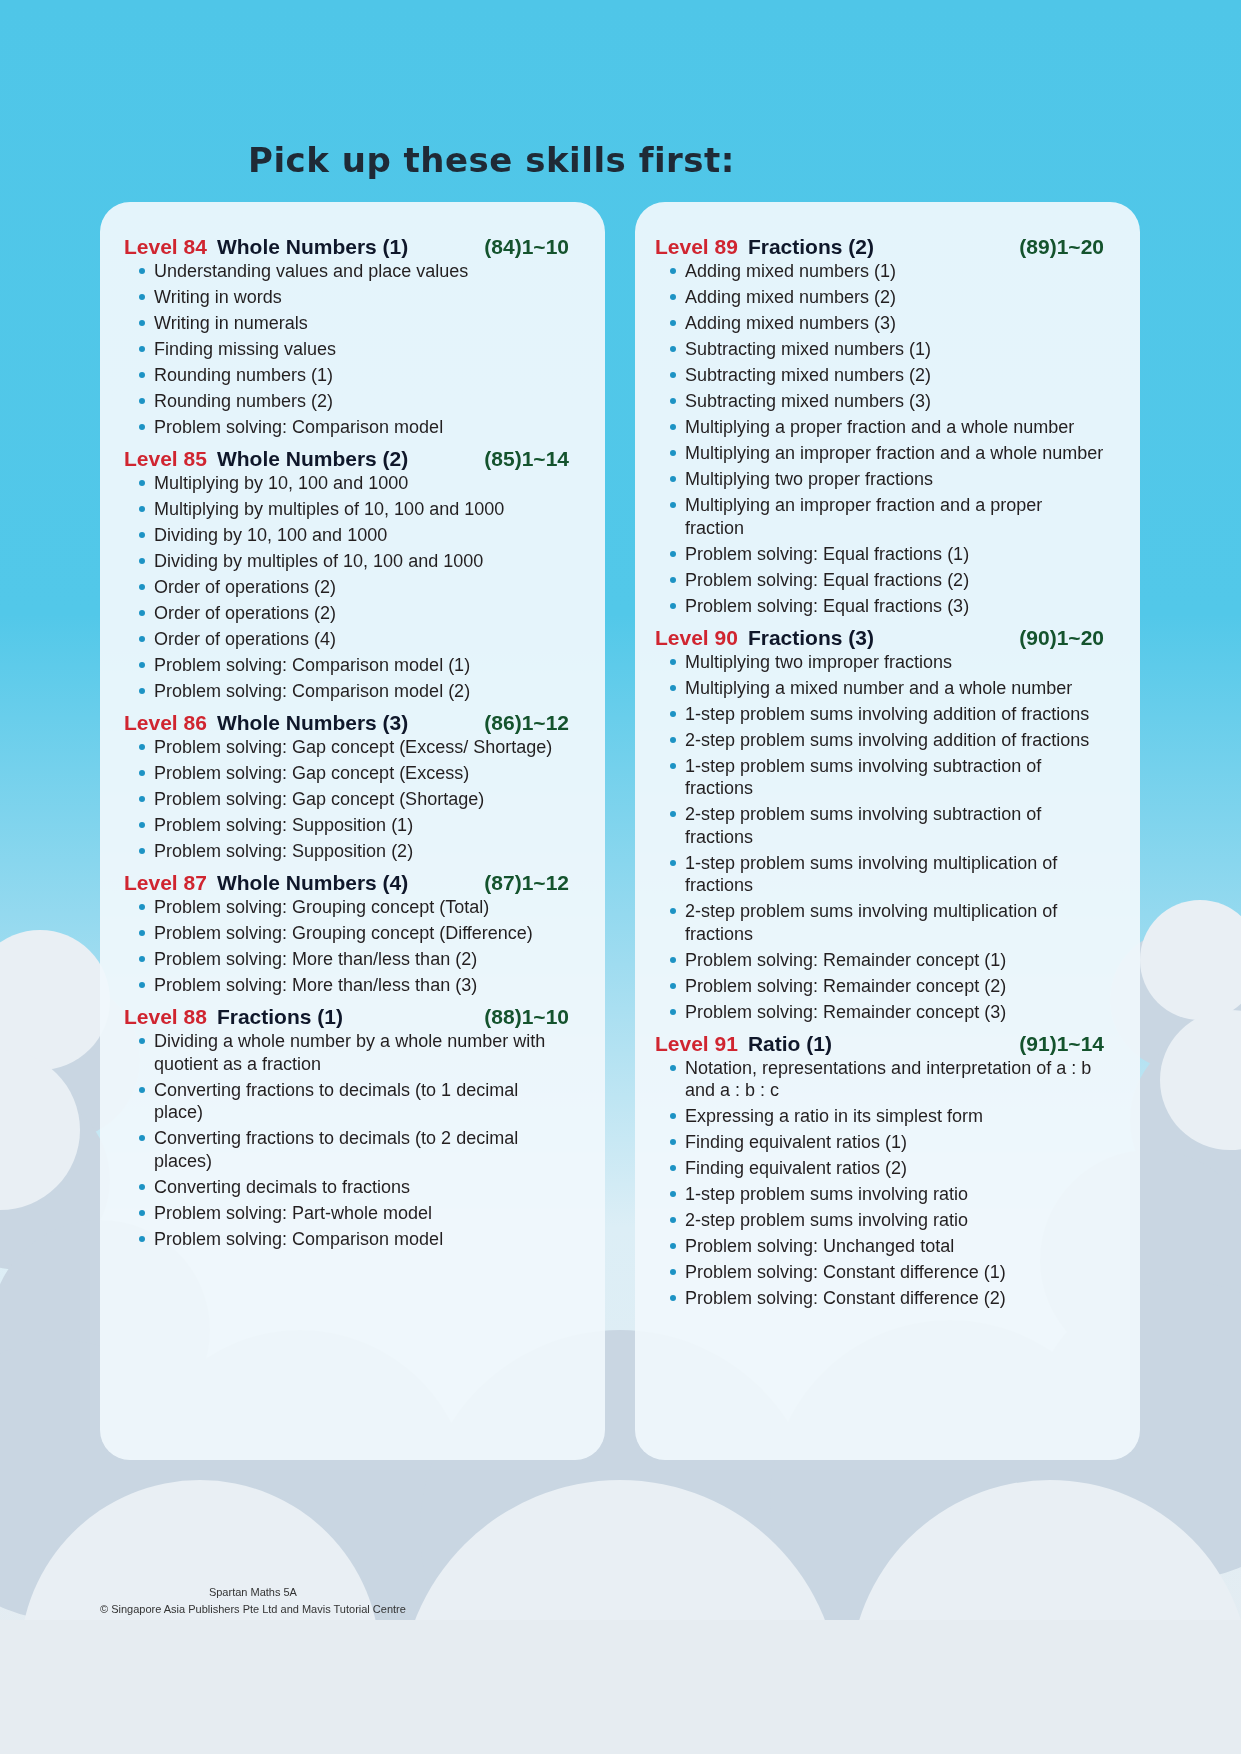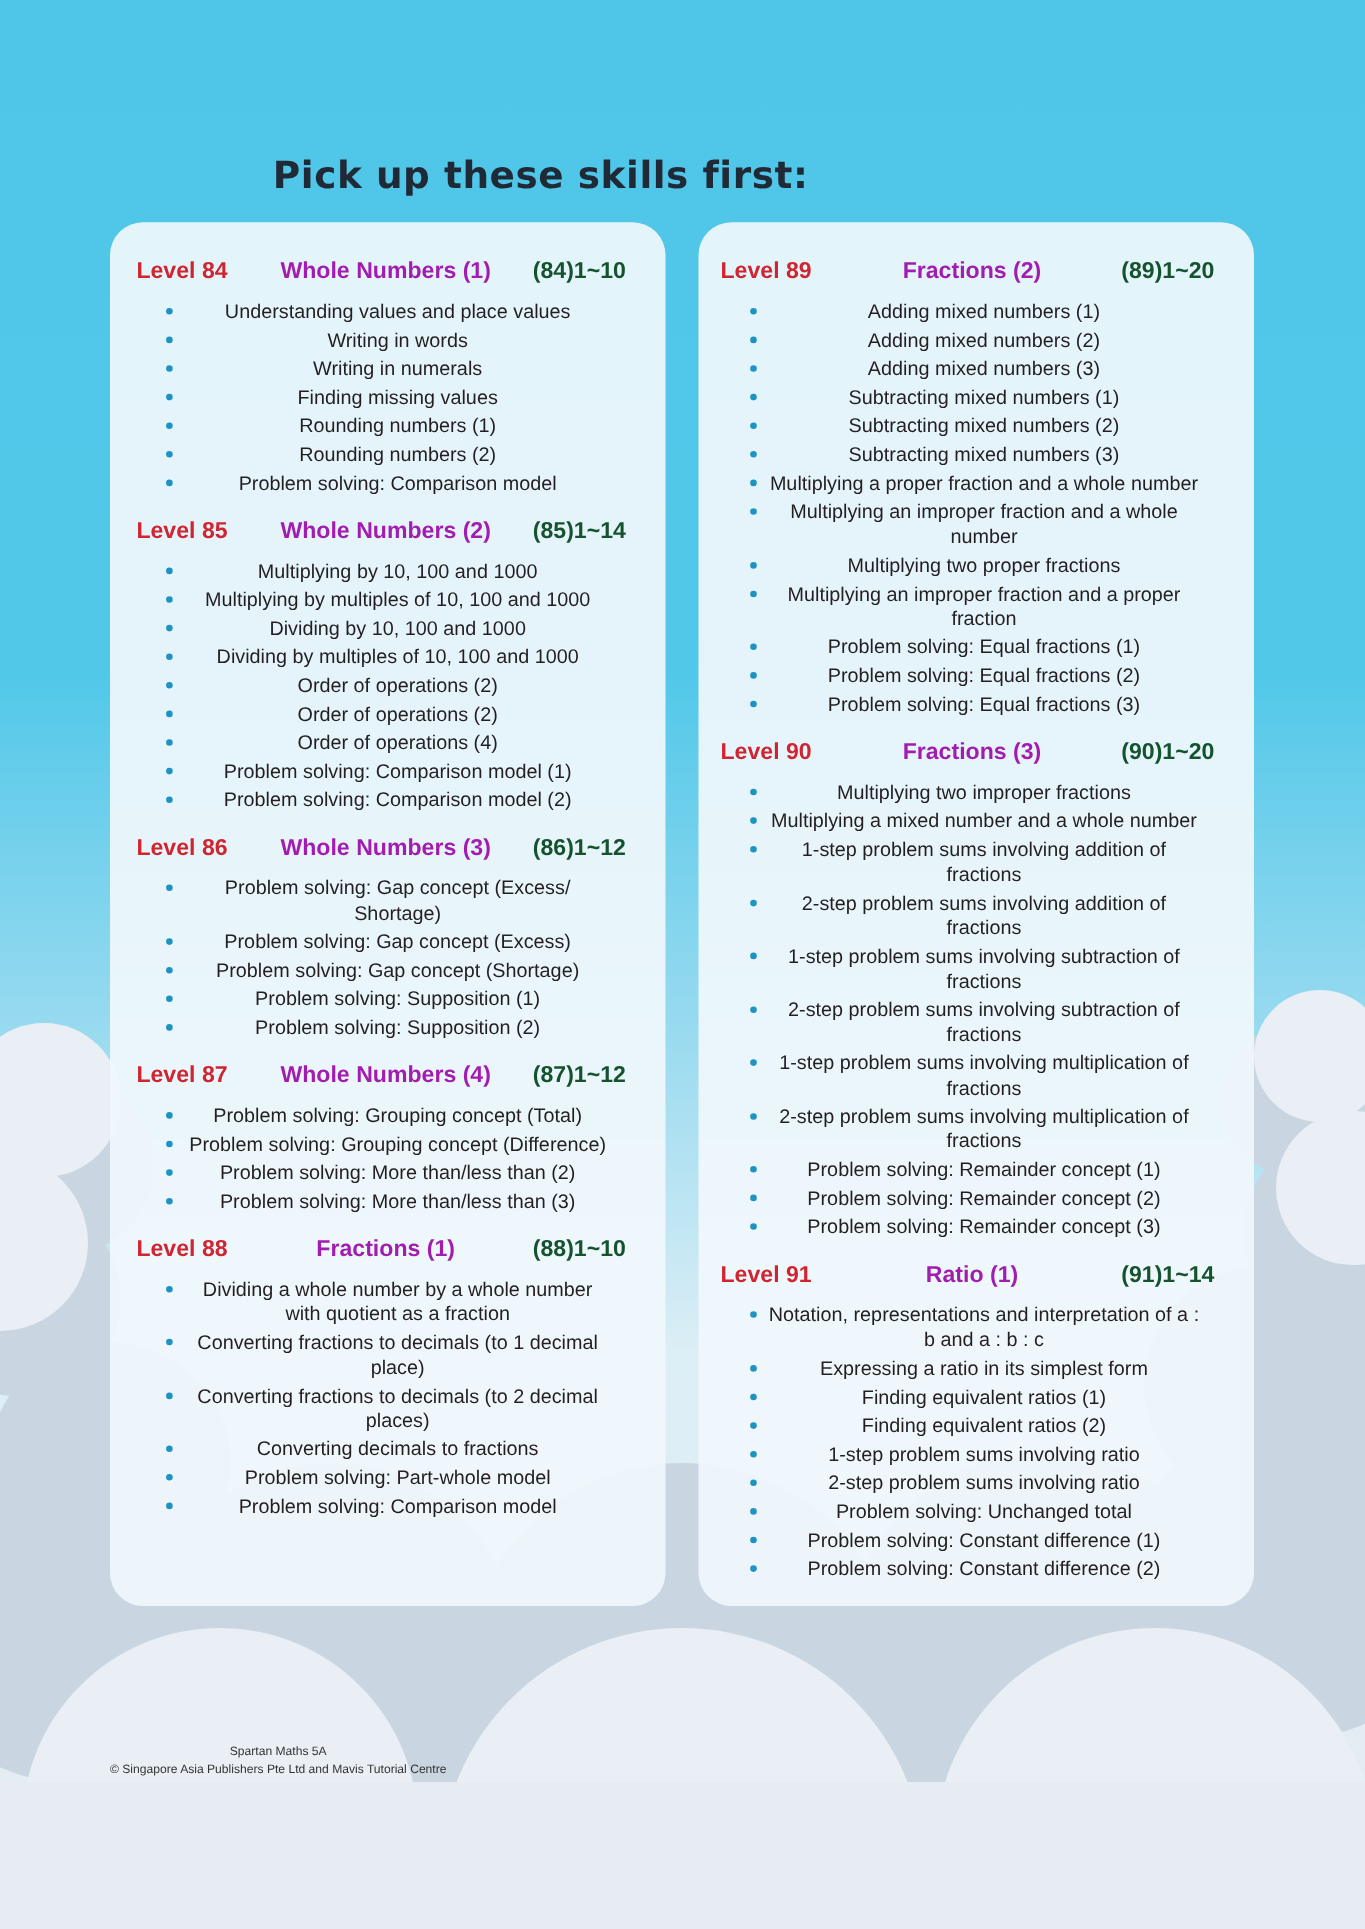--- a/index.html
+++ b/index.html
@@ -11,33 +11,33 @@
   }
   .clouds { position: absolute; left: 0; top: 0; width: 1241px; height: 1754px; z-index: 0; }
   .title {
     position: absolute; top: 140px; left: 0; width: 983px; text-align: center;
     font-family: "DejaVu Sans", sans-serif; font-weight: bold; font-size: 34px;
     color: #1f2a36; letter-spacing: 0.5px; z-index: 2;
   }
   .panel {
     position: absolute; top: 202px; width: 505px; height: 1258px;
     background: rgba(240, 248, 252, 0.93); border-radius: 30px; z-index: 2;
-    box-sizing: border-box; padding: 32px 36px 0 24px; text-align: center;
+    box-sizing: border-box; padding: 32px 36px 0 24px;
   }
   .panel.left { left: 100px; }
   .panel.right { left: 635px; padding-left: 20px; }
   .level { margin-bottom: 0; }
   .level-head {
     display: flex; align-items: baseline; font-size: 21px; font-weight: bold;
     line-height: 26px; height: 26px;
   }
   .level-num { color: #d02530; margin-right: 10px; white-space: nowrap; }
-  .level-name { color: #a21caf; flex: 1; white-space: nowrap; }
+  .level-name { color: #0f172a; flex: 1; white-space: nowrap; }
   .level-range { color: #14532d; white-space: nowrap; }
-  ul.skills { list-style: none; margin: 12px; padding: 0 0 4px 14px; }
+  ul.skills { list-style: none; margin: 0; padding: 0 0 4px 14px; }
   ul.skills li {
     position: relative; padding-left: 16px; font-size: 18px; line-height: 22.5px;
     margin: 0 0 3.5px 0; color: #231f20;
   }
   ul.skills li .bullet {
     position: absolute; left: 1px; top: 8px; width: 6px; height: 6px; border-radius: 50%;
     background: #1d93c4;
   }
   .footer {
     position: absolute; left: 100px; top: 1584px; font-size: 11px; line-height: 17px;

